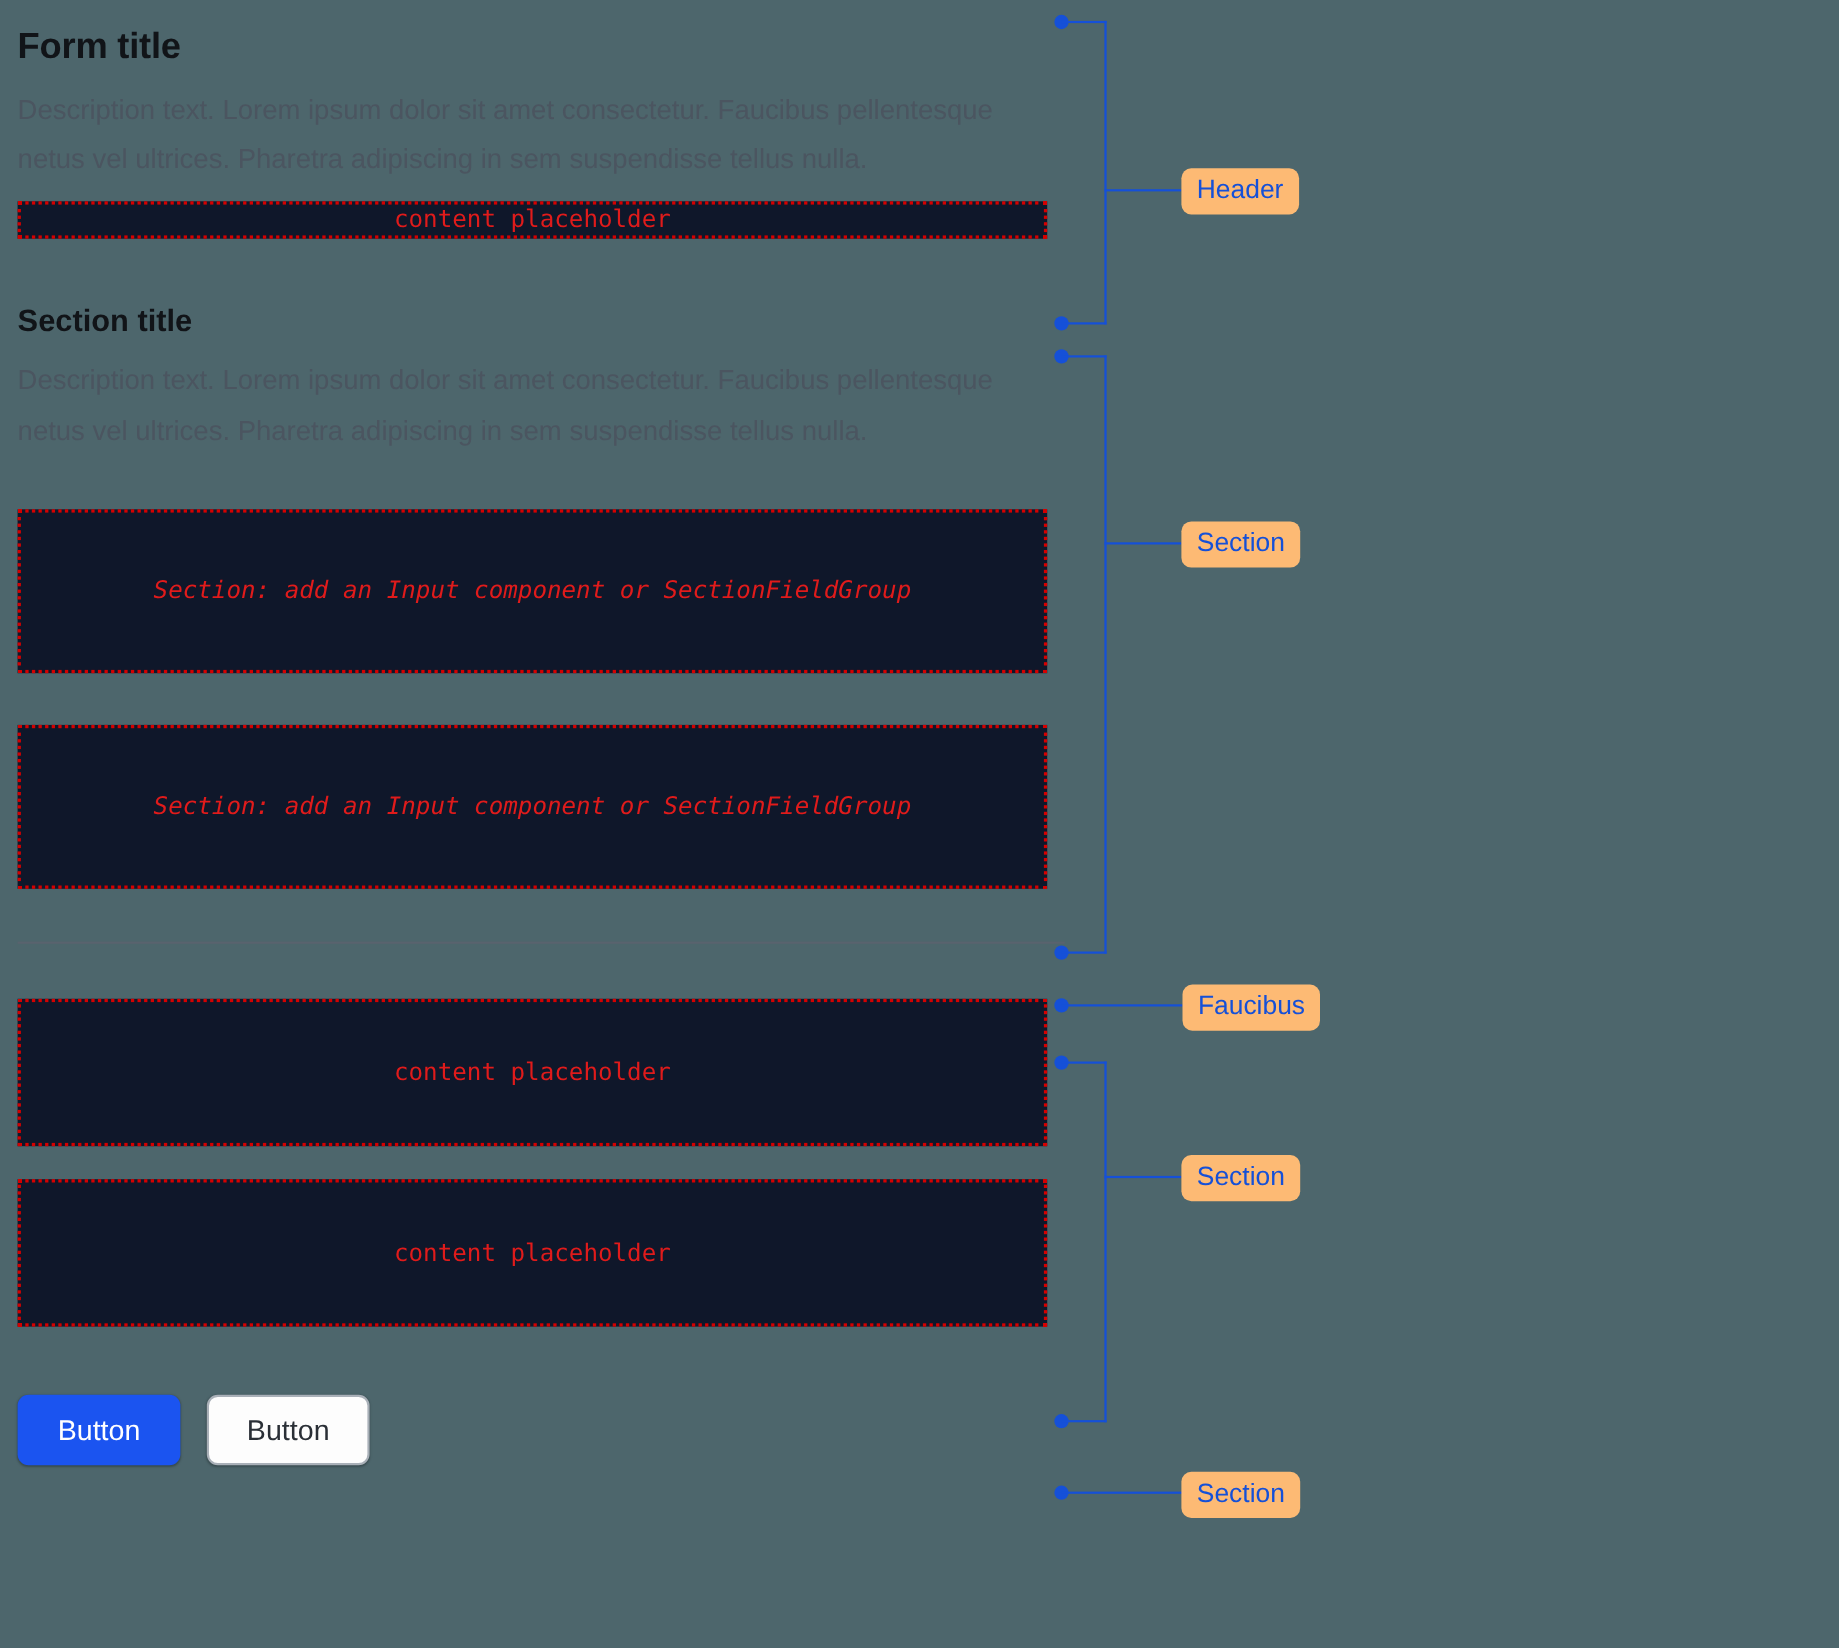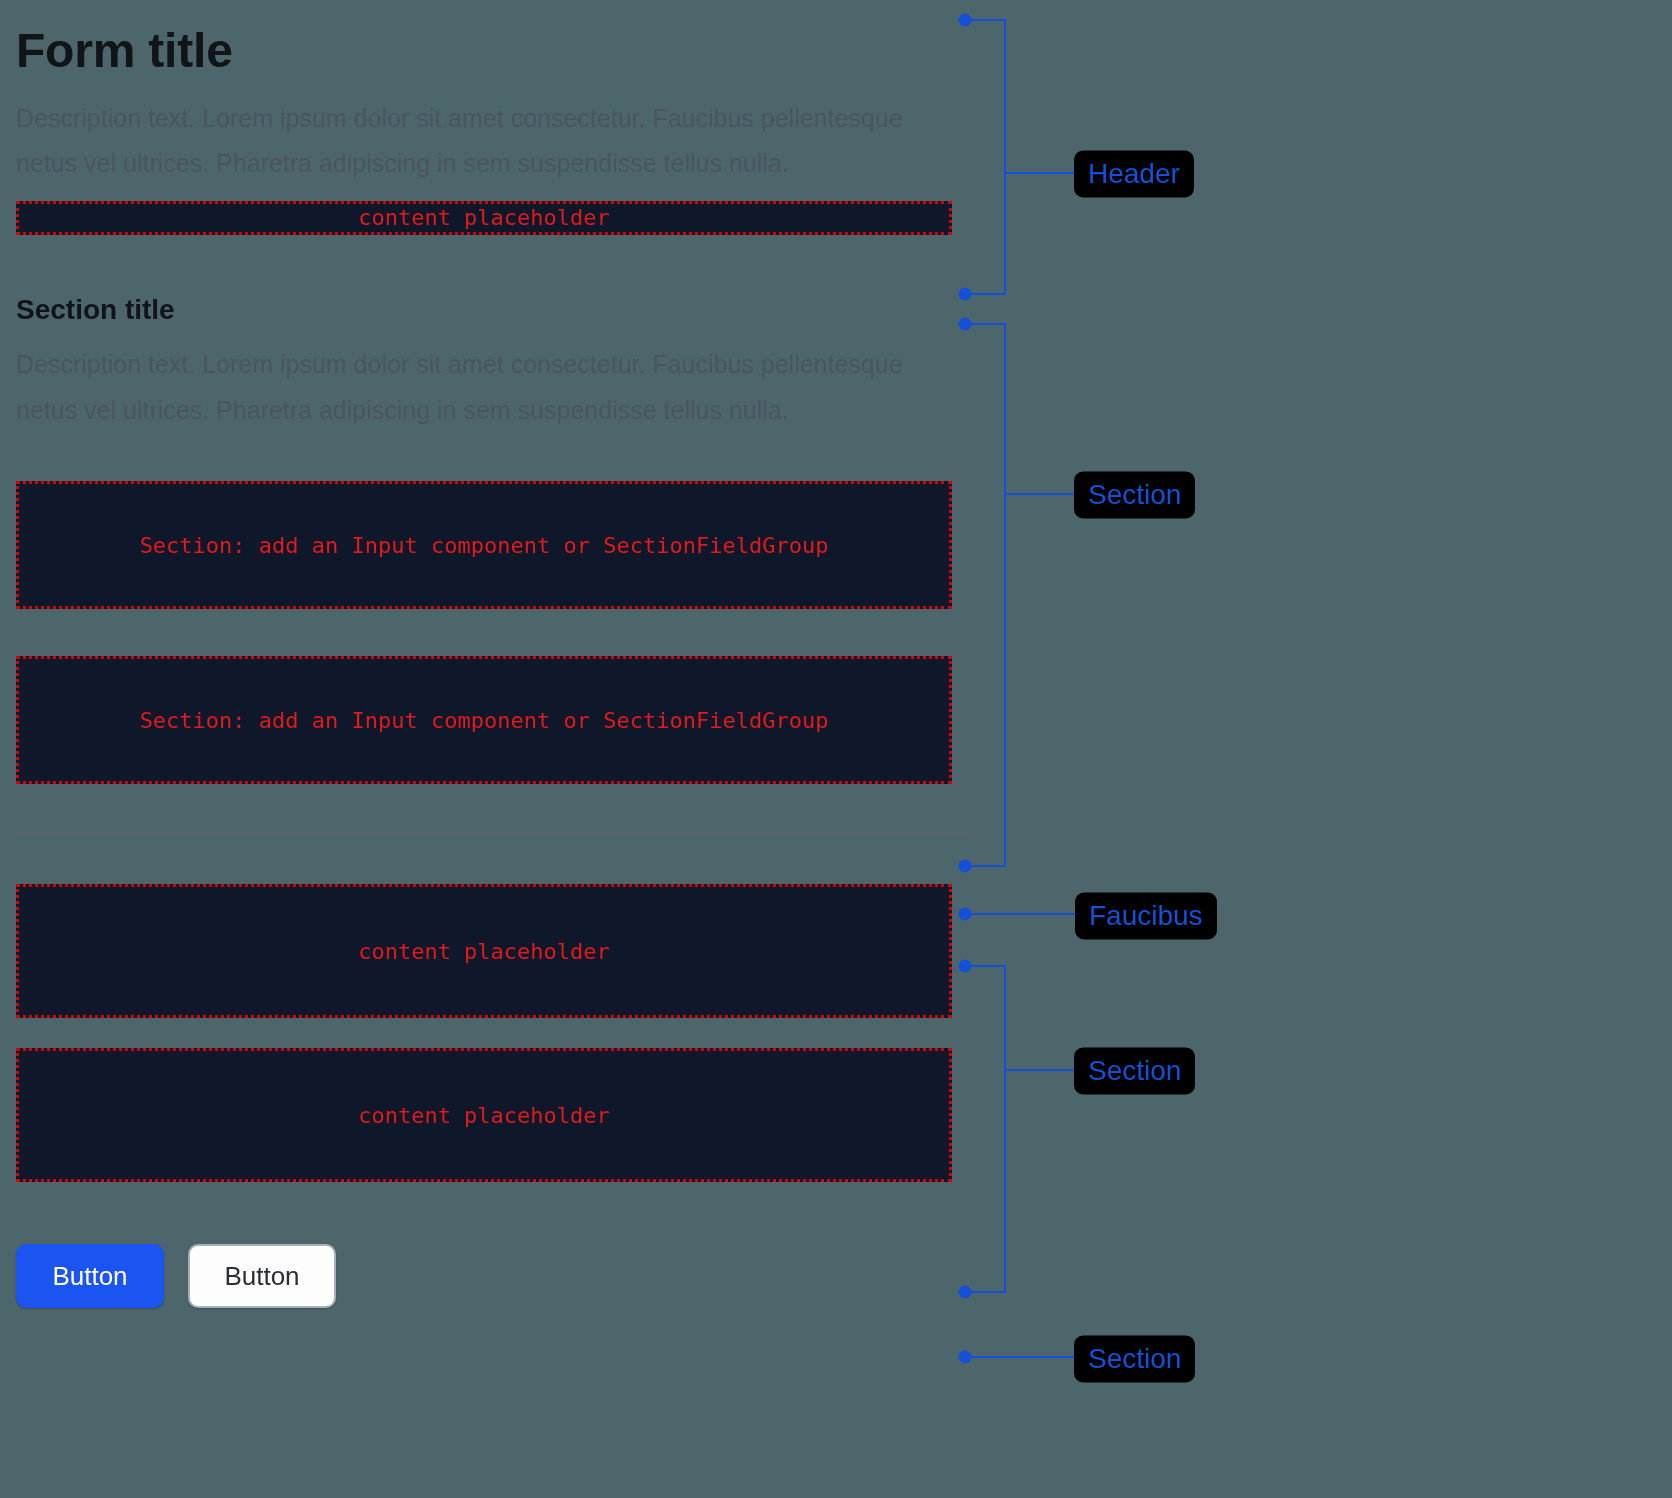--- a/index.html
+++ b/index.html
@@ -18,21 +18,21 @@
 
   
   .form-col {
     position: absolute;
     left: 16px;
     top: 0;
     width: 936px;
   }
 
   .form-title {
-    font-size: 48px;
+    font-size: 33px;
     font-weight: 700;
     color: #111418;
     letter-spacing: -0.2px;
     margin: 22px 0 0 0;
     line-height: 1.2;
   }
 
   .desc {
     font-size: 25px;
     line-height: 1.82;
@@ -57,21 +57,21 @@
     border: 3px dotted #d50000;
     color: #e01b1b;
     font-family: "DejaVu Sans Mono", monospace;
     font-size: 22px;
     display: flex;
     align-items: center;
     justify-content: center;
     text-align: center;
   }
   .ph-thin  { height: 34px; }
-  .ph-tall  { height: 128px; }
+  .ph-tall  { height: 149px; font-style: italic; }
   .ph-mid   { height: 134px; }
 
   
   .separator {
     height: 0;
     border-top: 2px solid #59636e;
     width: 952px;
   }
 
   
@@ -130,23 +130,23 @@
     height: 2px;
     background: #1550d8;
   }
   .vline {
     position: absolute;
     width: 2px;
     background: #1550d8;
   }
   .pill {
     position: absolute;
-    background: #000000;
+    background: #fdba74;
     color: #1550d8;
-    font-size: 28px;
+    font-size: 24px;
     font-family: "Liberation Sans", sans-serif;
     border-radius: 9px;
     padding: 5px 14px 7px 14px;
     white-space: nowrap;
     transform: translateY(-50%);
     line-height: 1.25;
   }
 </style>
 </head>
 <body>

